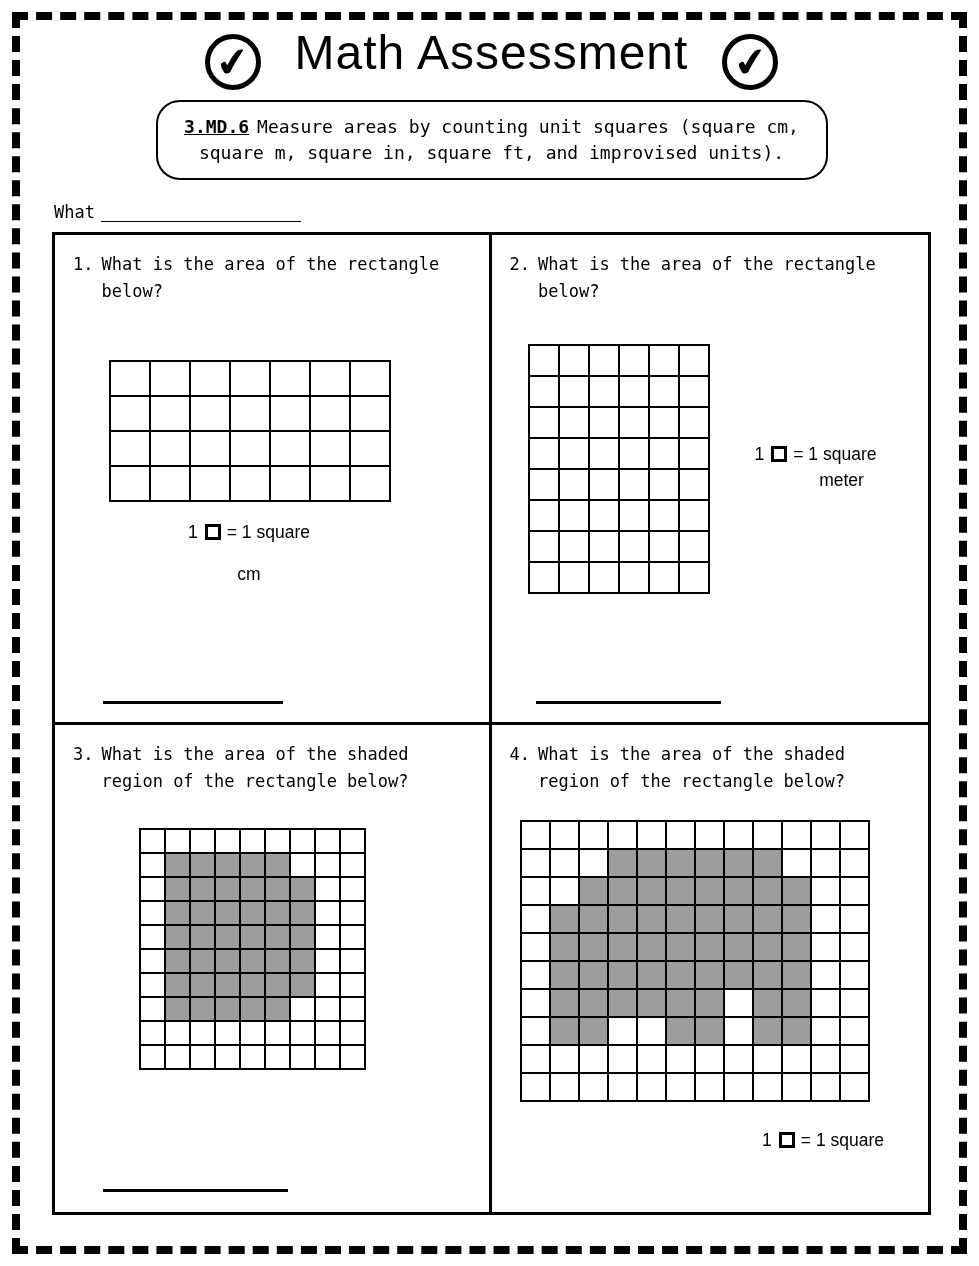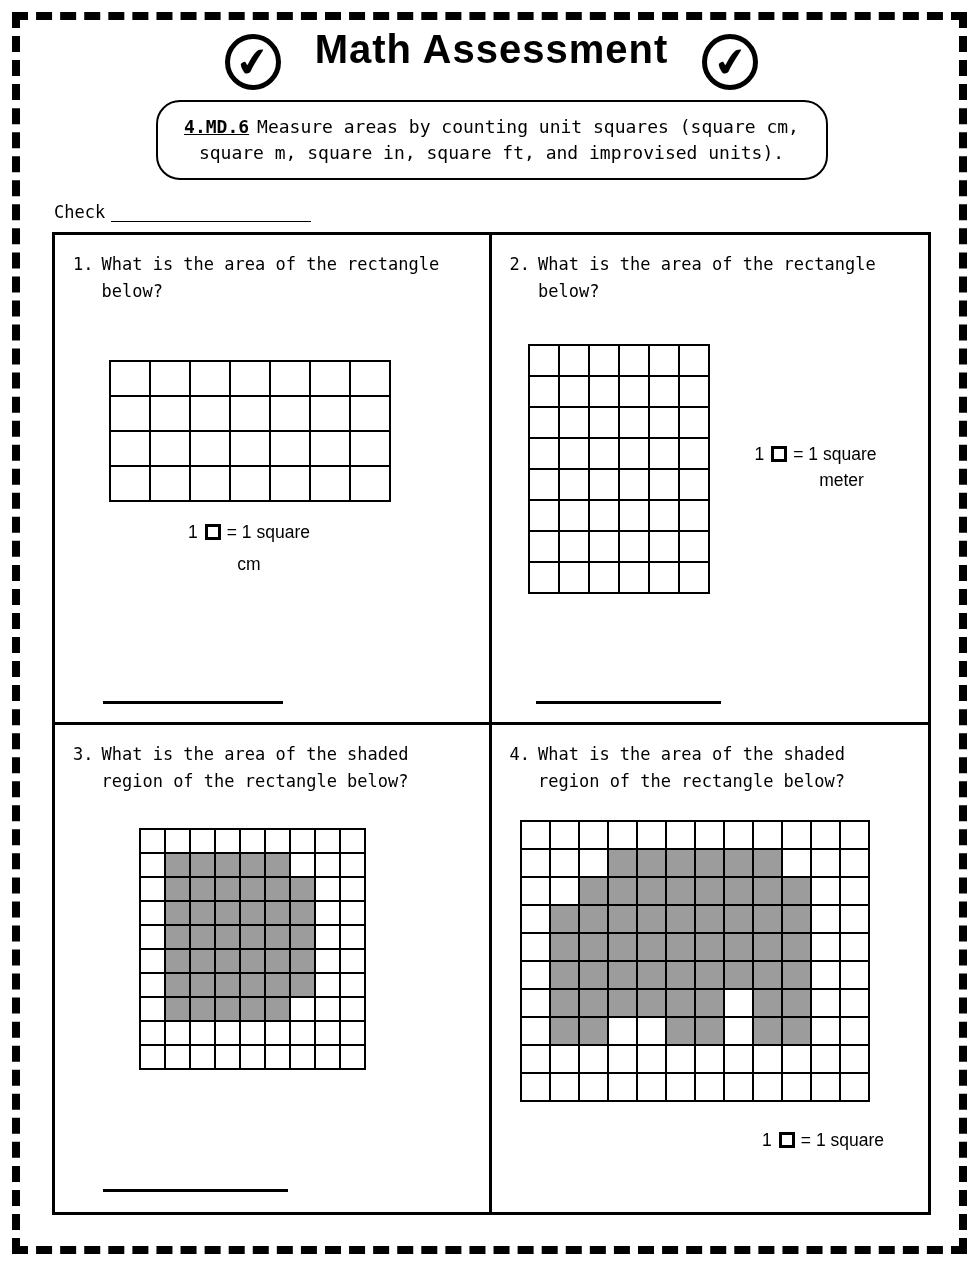--- a/index.html
+++ b/index.html
@@ -41,22 +41,22 @@
   }
   .check-circle span {
     font-family: "DejaVu Sans", sans-serif;
     font-size: 40px; font-weight: 900;
     transform: rotate(-8deg);
     line-height: 1;
   }
   .titles { text-align: center; }
   .titles h1 {
     font-family: "Liberation Sans", sans-serif;
-    font-weight: 700;
-    font-size: 40px;
+    font-weight: 400;
+    font-size: 48px;
     letter-spacing: 1px;
     line-height: 1.05;
   }
   .titles h2 {
     font-family: "Liberation Sans", sans-serif;
     font-weight: 700;
     font-size: 27px;
     margin-top: 2px;
   }
 
@@ -148,21 +148,21 @@
   }
   .legend .sq {
     display: inline-block;
     width: 16px; height: 16px;
     border: 3px solid #000;
     vertical-align: -2px;
     margin: 0 6px 0 7px;
     background: #fff;
   }
   .legend-q1 { width: 280px; margin: 18px 0 0 36px; text-align: center; }
-  .legend-q1 .unit-line { margin-top: 8px; }
+  .legend-q1 .unit-line { margin-top: 18px; }
   .q2-flex { display: flex; align-items: flex-start; }
   .legend-q2 { margin: 138px 0 0 26px; text-align: center; width: 160px; }
   .legend-q2 .unit-line { margin-top: 2px; padding-left: 52px; }
   .legend-q3 { margin: 20px 0 0 78px; }
   .legend-q4 { margin: 26px 0 0 auto; padding-right: 26px; }
 
   
   .answer-row {
     margin-top: auto;
     display: flex;
@@ -197,26 +197,26 @@
       </div>
       <div class="titles">
         <h1>Math Assessment</h1>
       </div>
       <div class="check-circle">
         <span>✔</span>
       </div>
     </div>
 
     <div class="standard-box">
-      <span class="code">4.MD.6</span><span>Measure areas by counting unit squares (square cm, square m, square in, square ft, and improvised units).</span>
+      <span class="code">3.MD.6</span><span>Measure areas by counting unit squares (square cm, square m, square in, square ft, and improvised units).</span>
     </div>
 
     <div class="name-date-row">
       <div class="field">
-        <span>Check</span>
+        <span>What</span>
         <span class="write-line date-line"></span>
       </div>
     </div>
 
     <div class="qtable">
 
       <div class="qcell b-right b-bottom">
         <div class="qtext">
           <span class="qnum">1.</span>
           <span class="qbody">What is the area of the rectangle below?</span>

